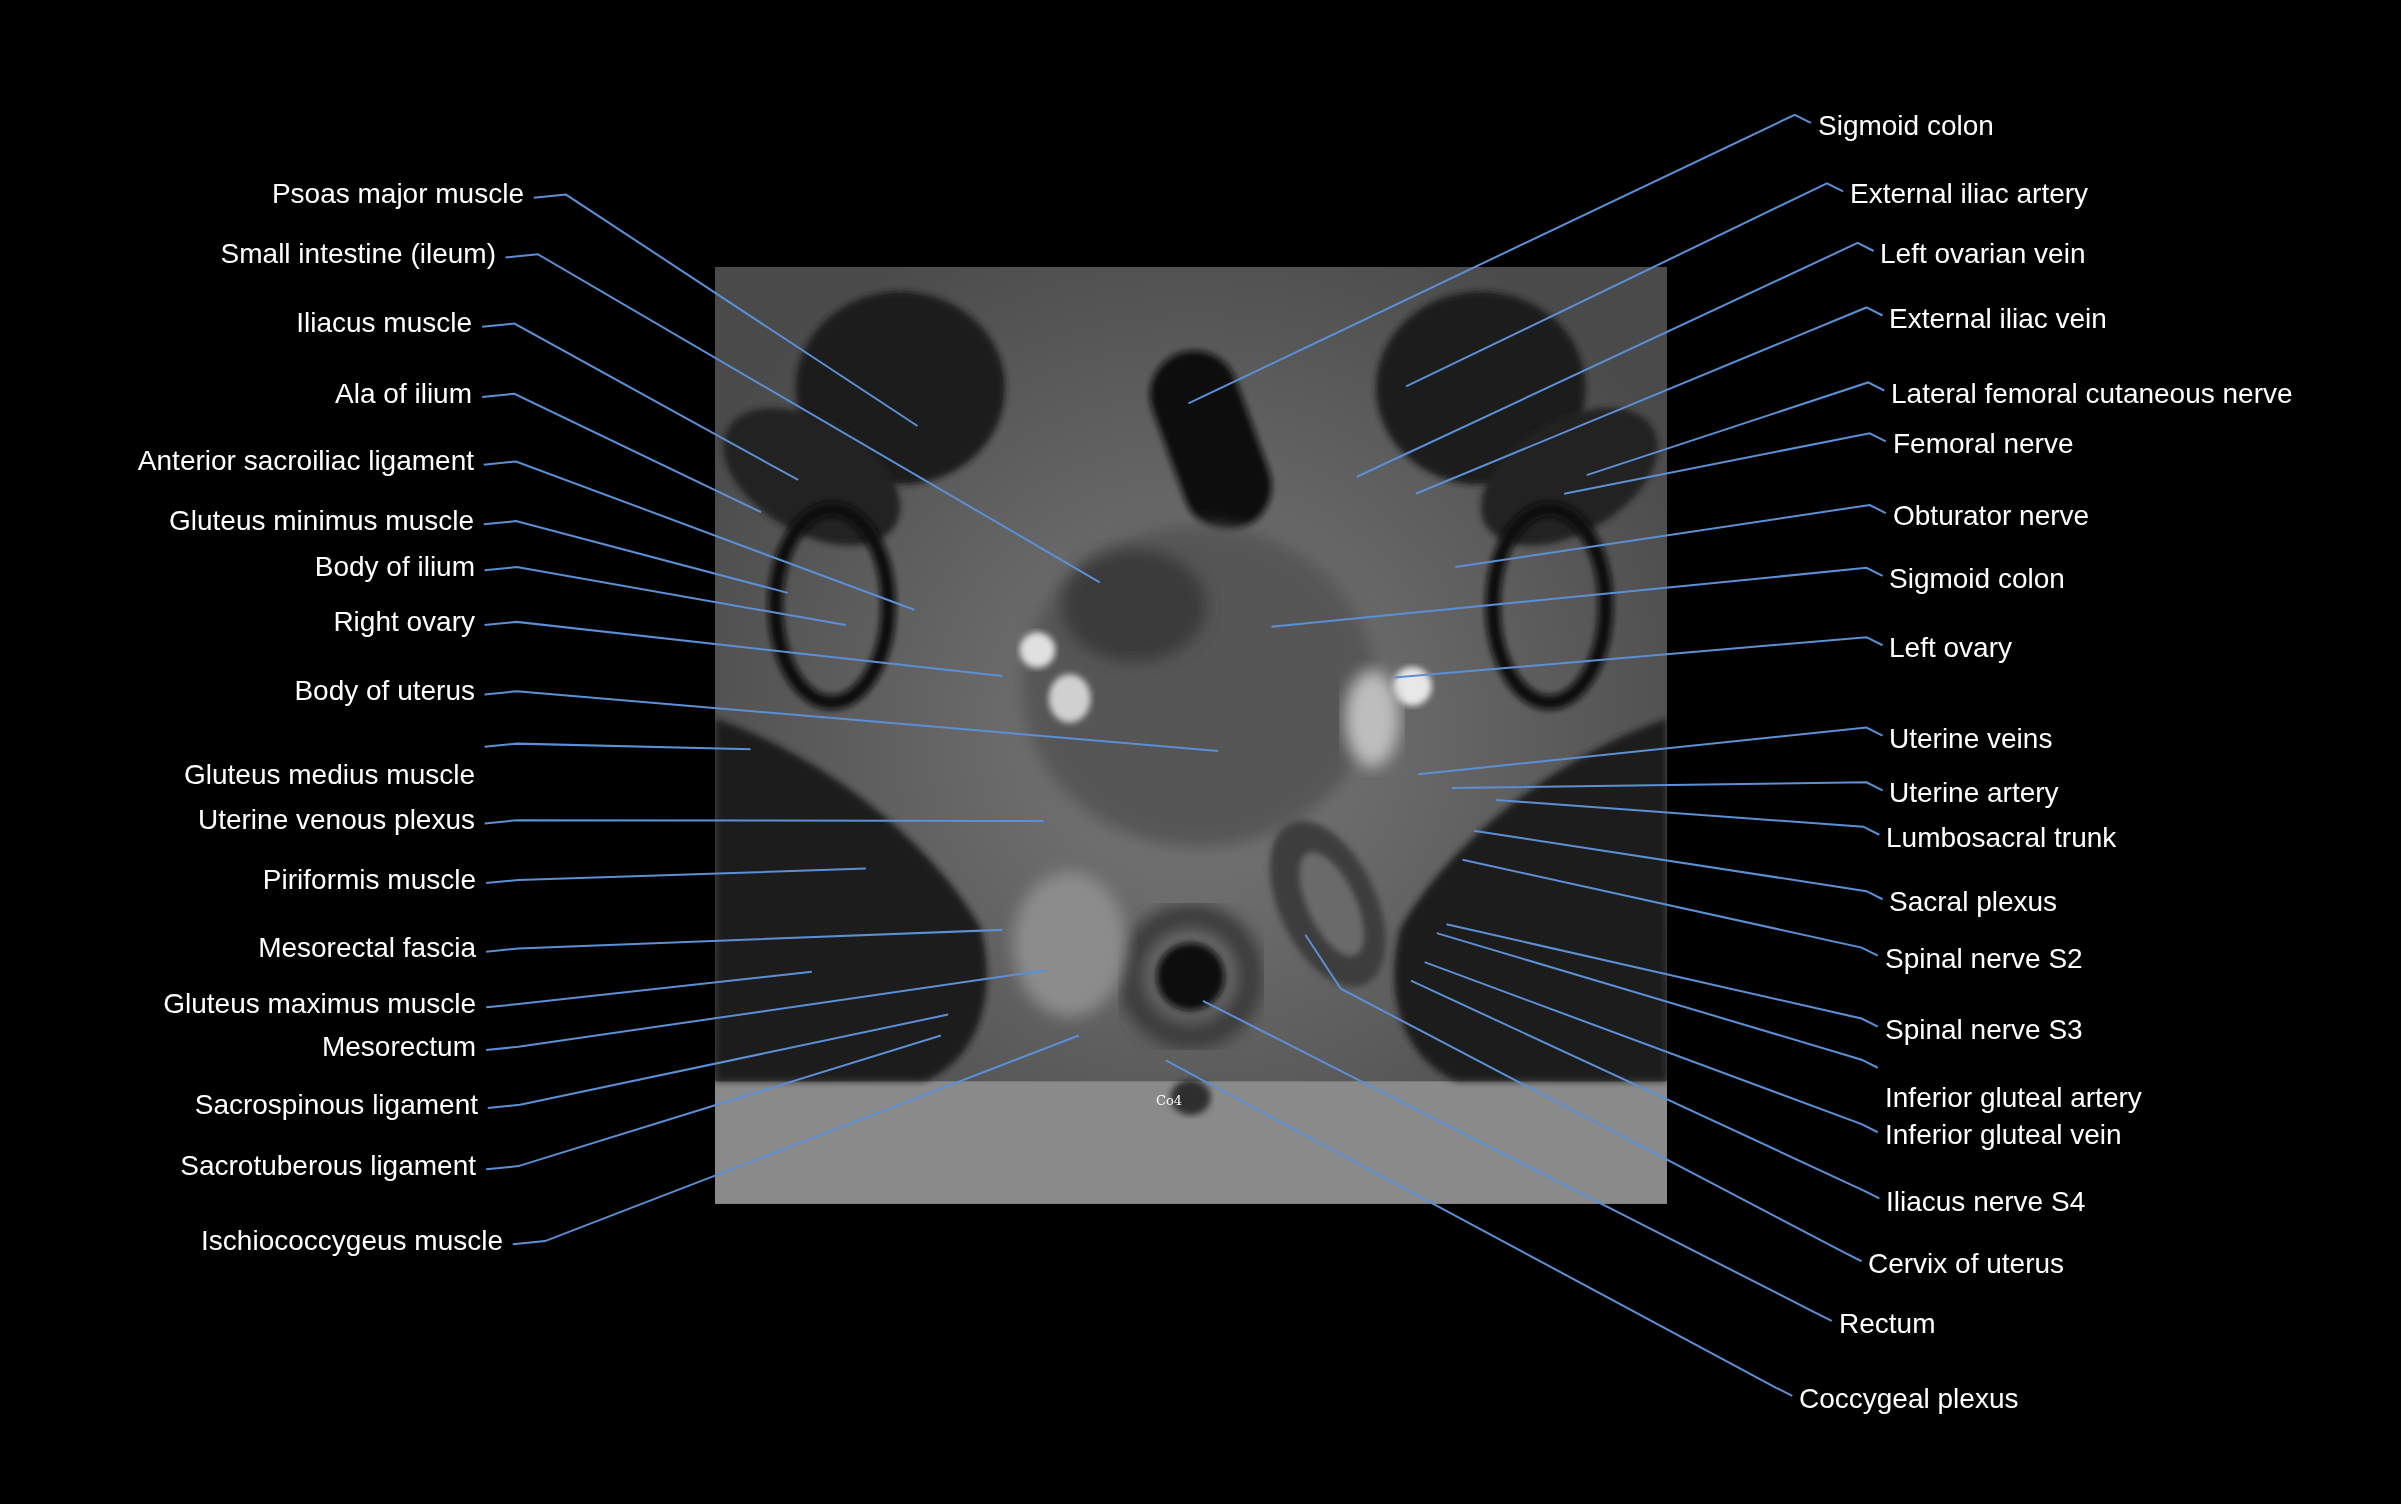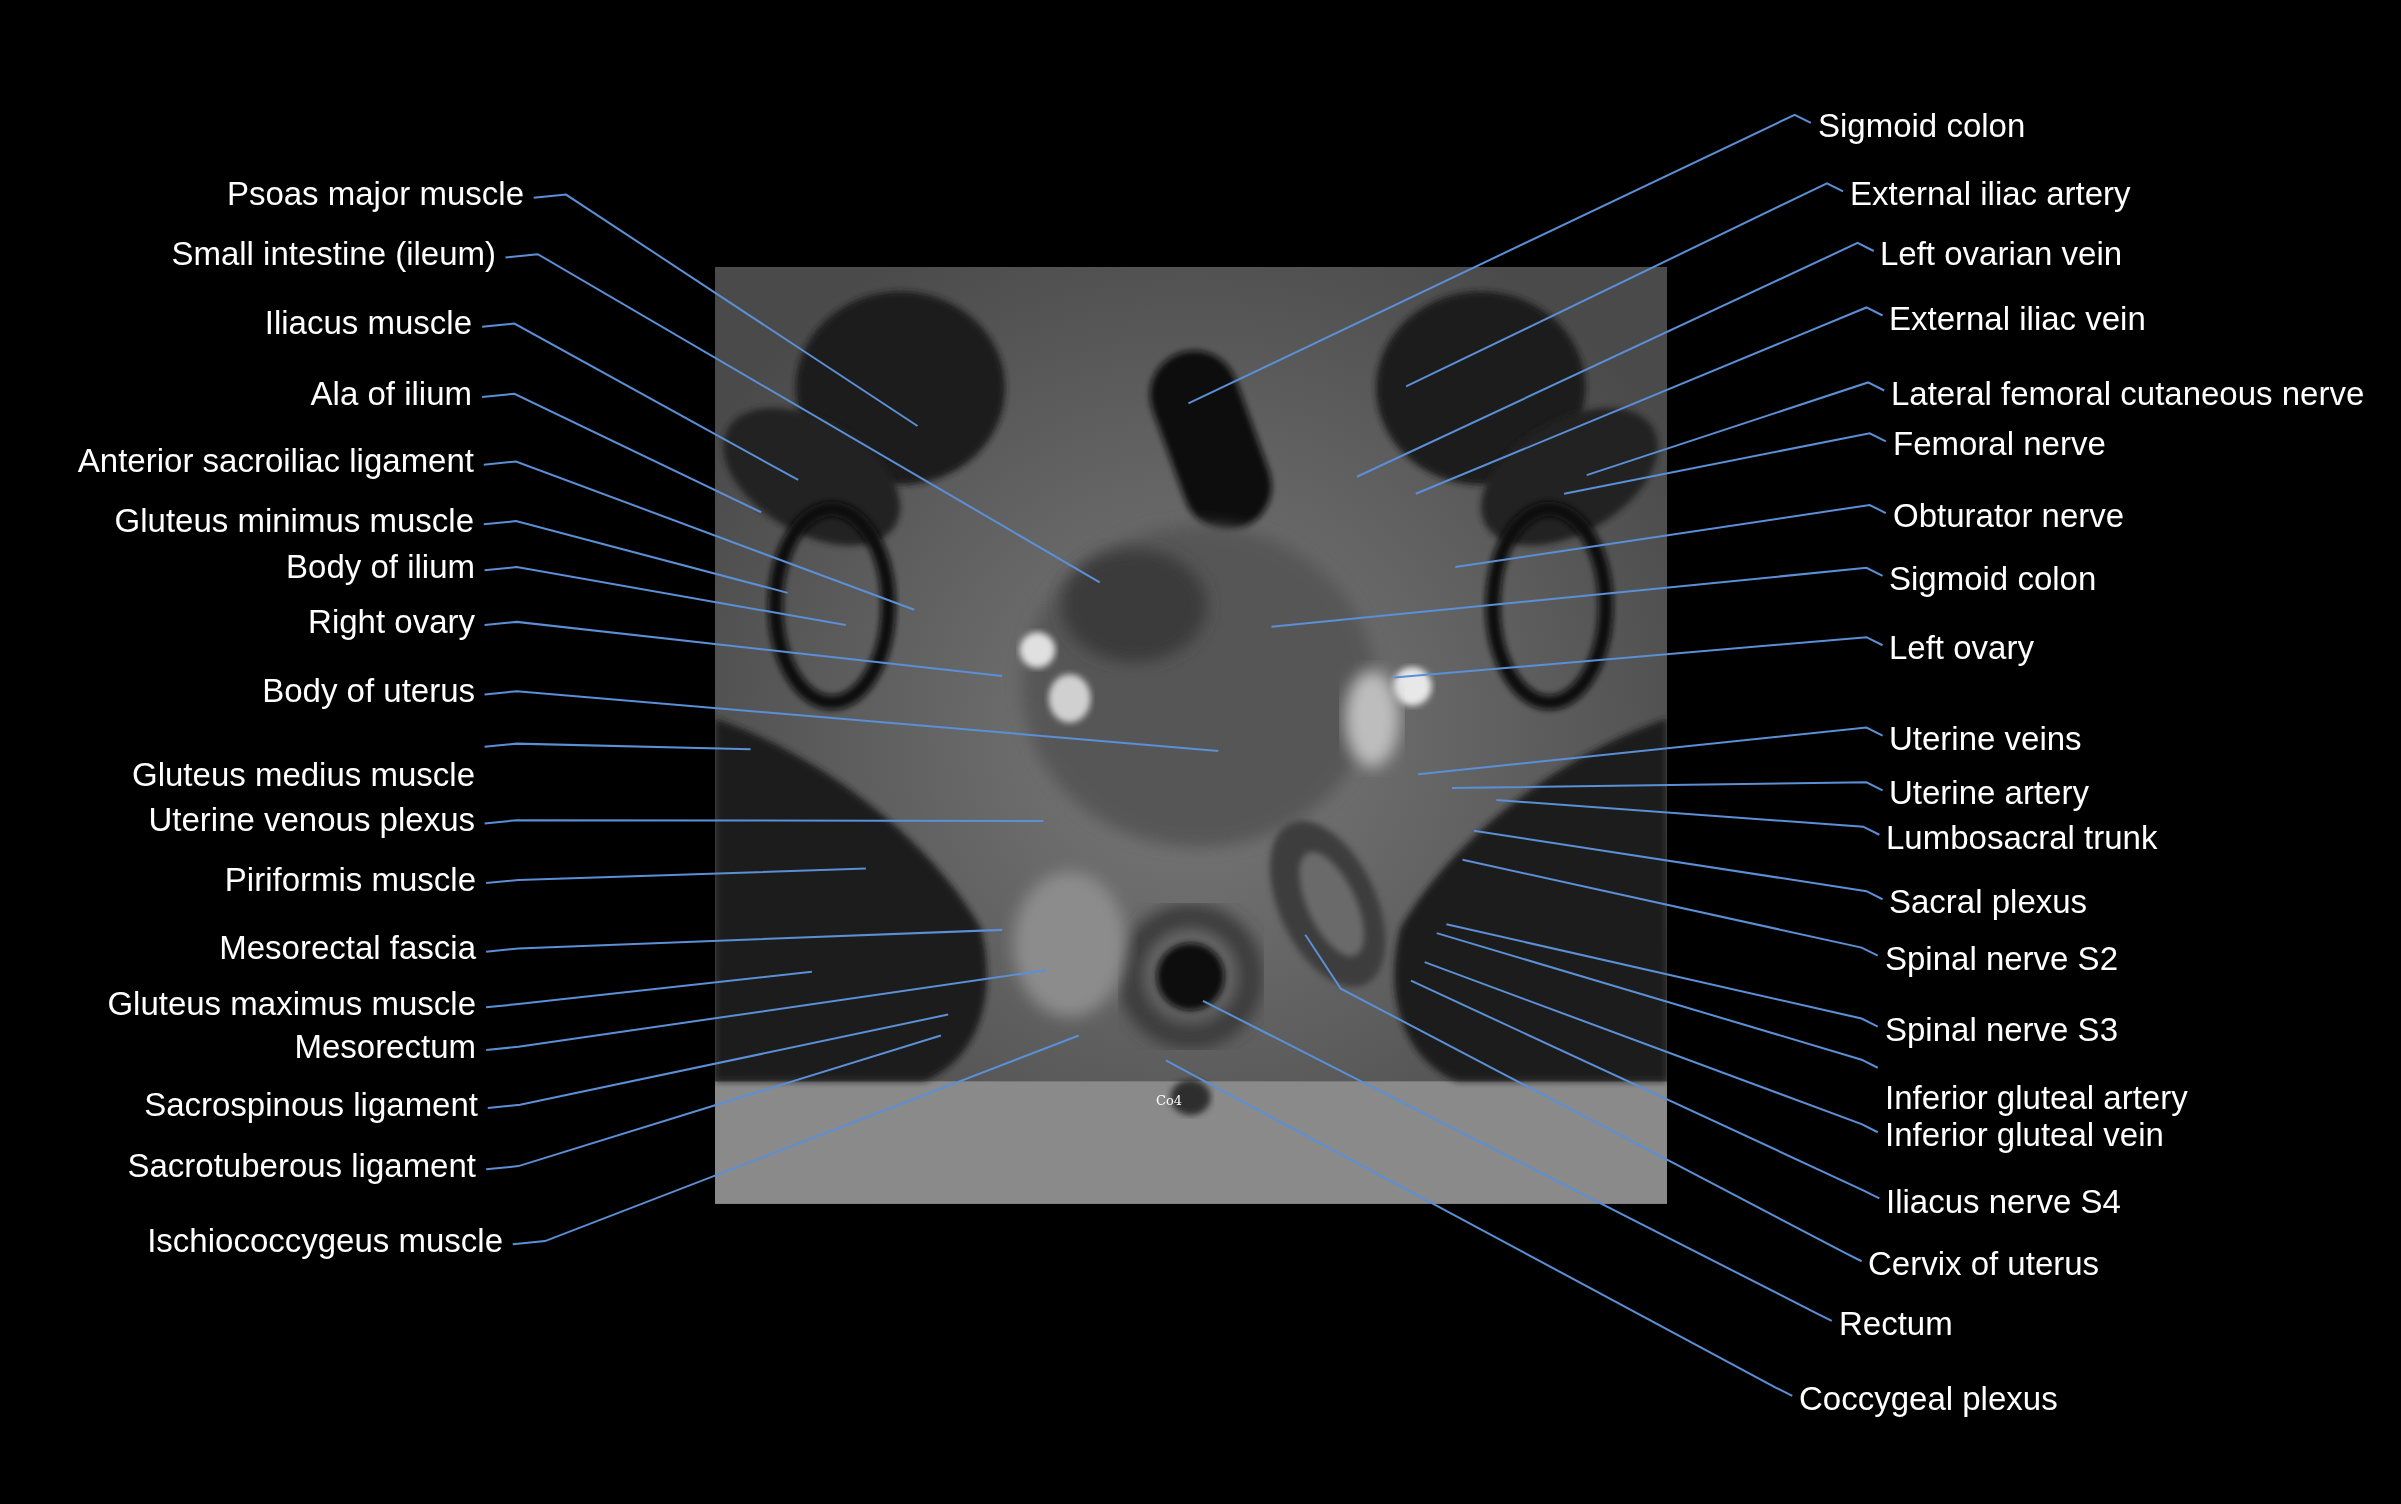--- a/index.html
+++ b/index.html
@@ -2,21 +2,21 @@
 <html style="font-size:13px"><head>
 <meta charset="utf-8">
 <style>
   html, body { margin:0; padding:0; background:#000; }
   body { width:2401px; height:1505px; position:relative; overflow:hidden;
          font-family:"Liberation Sans", "DejaVu Sans", sans-serif; }
   #stage { position:absolute; left:0; top:0; width:2401px; height:1505px; }
   .mri { position:absolute; left:715px; top:267px; width:952px; height:937px;
          overflow:hidden; background:#5a5a5a; }
   .lines { position:absolute; left:0; top:0; width:2401px; height:1505px; pointer-events:none; }
-  .label { position:absolute; color:#ffffff; font-size:33px; line-height:32px;
+  .label { position:absolute; color:#ffffff; font-size:28px; line-height:32px;
            white-space:nowrap; transform:translateY(-50%); }
   .label.left { text-align:left; }
   .co4 { position:absolute; color:#fff; font-family:"DejaVu Serif", serif; font-size:13px;
          left:1156px; top:1093px;text-align:center; }
 </style>
 </head>
 <body>
 
 <div id="stage">
 

